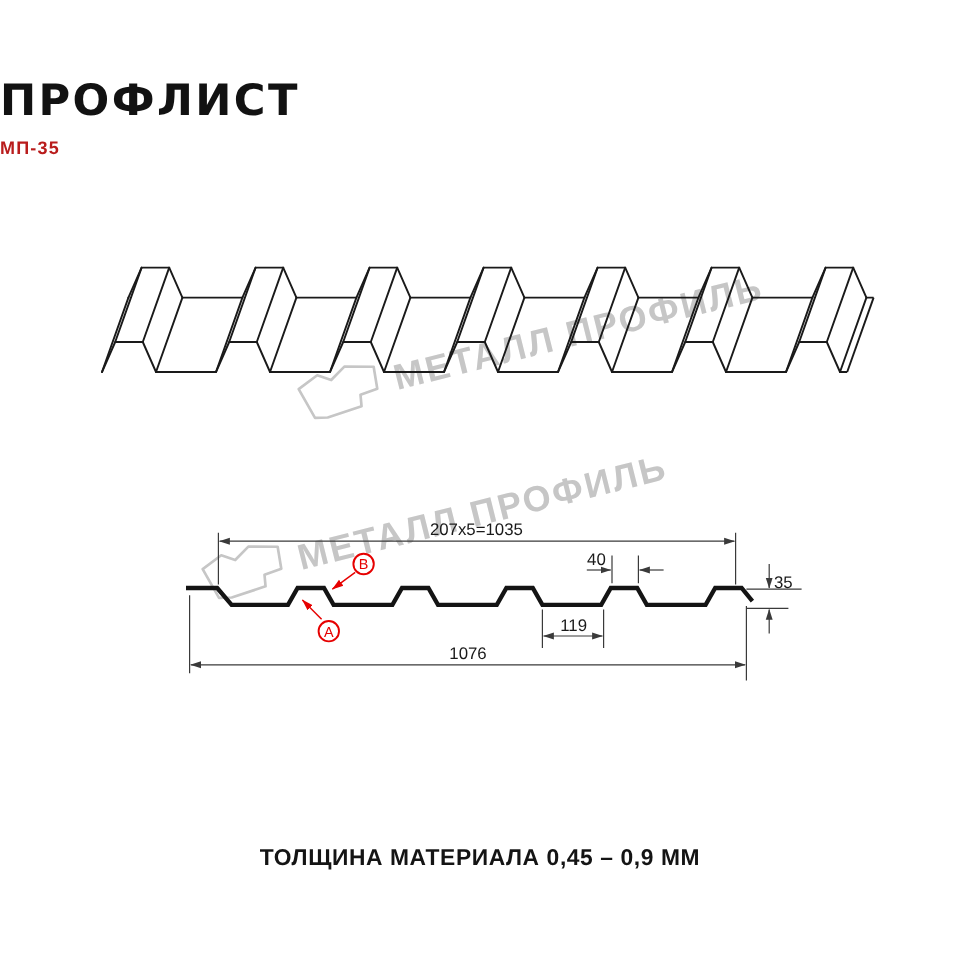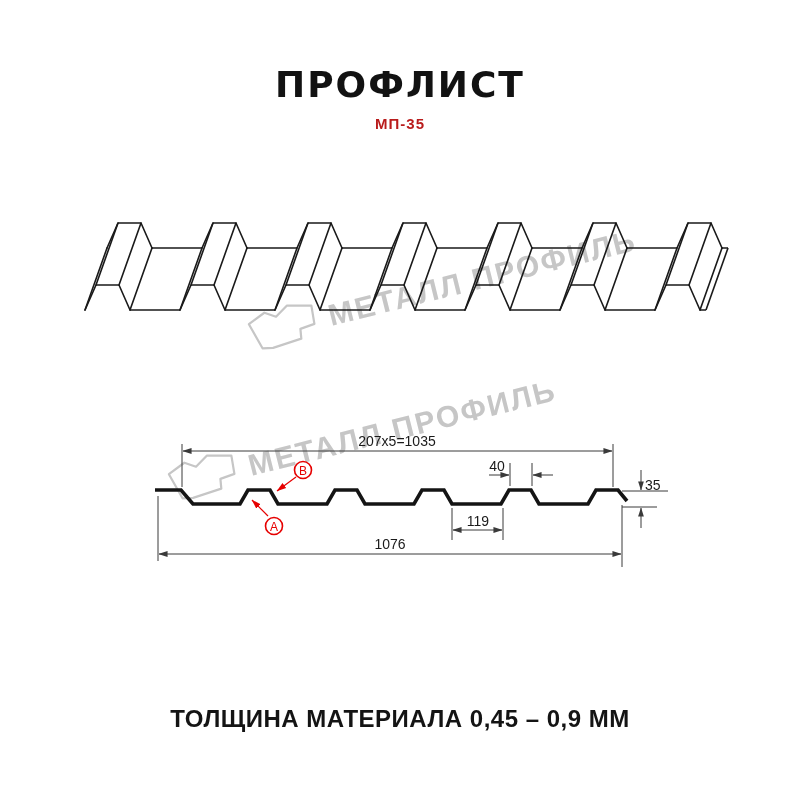--- a/index.html
+++ b/index.html
@@ -1,20 +1,20 @@
 <!DOCTYPE html>
 <html><head>
 <meta charset="utf-8">
 <style>
   html,body{margin:0;padding:0;}
   body{
     width:800px;height:800px;position:relative;background:#ffffff;
     font-family:"Liberation Sans",sans-serif;overflow:hidden;
   }
-  .header{position:absolute;top:64px;left:0;width:800px;text-align:center;}
+  .header{position:absolute;top:64px;left:0;width:800px;}
   .title{
     font-family:"DejaVu Sans","Liberation Sans",sans-serif;
     font-size:36px;font-weight:800;letter-spacing:2px;color:#121212;margin:0;
   }
   .subtitle{
     font-size:15px;font-weight:700;letter-spacing:1px;color:#b91c1c;margin-top:10px;
   }
   .watermark{
     position:absolute;display:flex;align-items:flex-end;gap:10px;
     color:#c6c6c6;transform:rotate(-14deg);transform-origin:left bottom;
@@ -22,21 +22,21 @@
   }
   .watermark .wm-text{
     font-size:30px;font-weight:700;letter-spacing:2px;line-height:1;
     padding-bottom:4px;
   }
   #wm1{left:252px;top:305px;height:50px;}
   #wm2{left:172px;top:455px;height:50px;}
   .layer{position:absolute;z-index:2;}
   .footer{
     position:absolute;top:705px;left:0;width:800px;text-align:center;
-    font-size:24px;font-weight:700;letter-spacing:0.5px;color:#141414;
+    font-size:19px;font-weight:700;letter-spacing:0.5px;color:#141414;
   }
 </style>
 </head>
 <body>
 
 <div class="header">
   <div class="title">ПРОФЛИСТ</div>
   <div class="subtitle">МП-35</div>
 </div>
 

